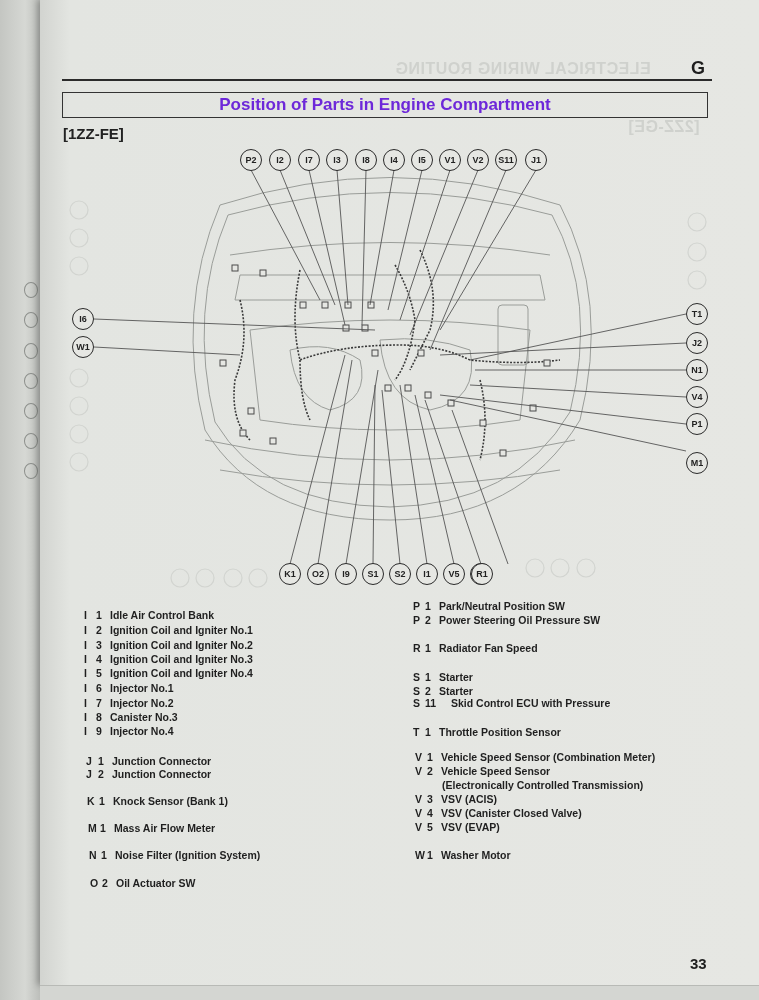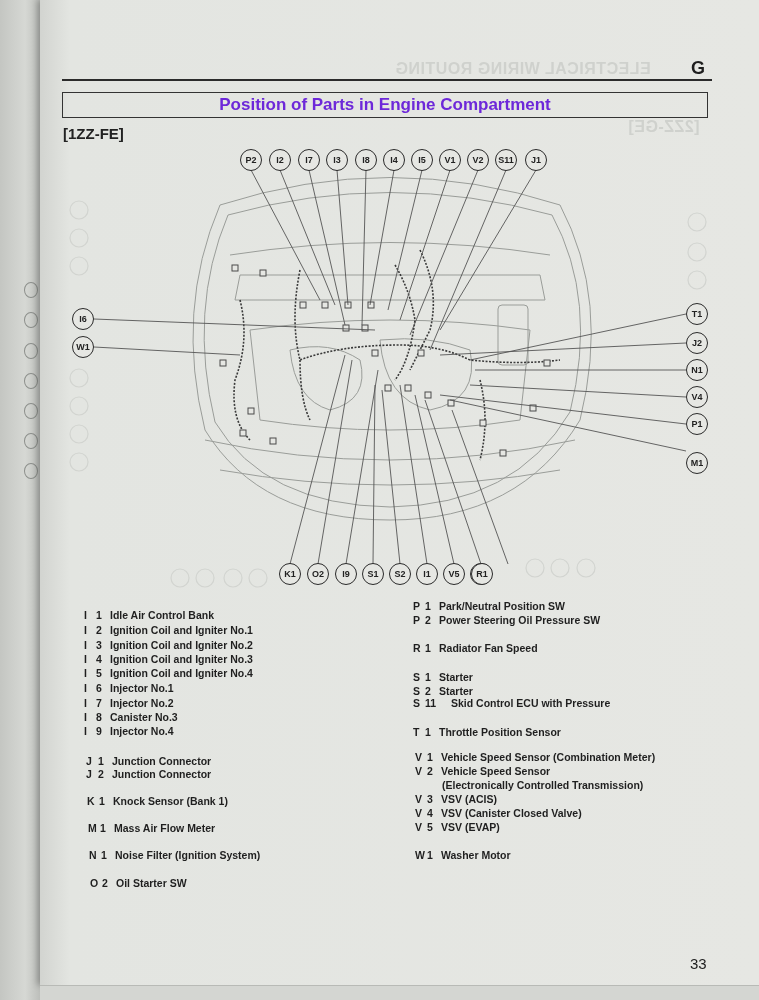--- a/index.html
+++ b/index.html
@@ -13,21 +13,21 @@
   .section-letter { position:absolute; left:691px; top:58px; font-size:18px; font-weight:bold; color:#1e1e1e; }
   .title-box { position:absolute; left:62px; top:92px; width:646px; height:26px; border:1.5px solid #333; box-sizing:border-box; display:flex; align-items:center; justify-content:center; }
   .title-box span { font-size:17px; font-weight:bold; color:#6d28d9; }
   .engine-code { position:absolute; left:63px; top:125px; font-size:15px; font-weight:bold; color:#222; }
   .diagram { position:absolute; left:0; top:0; width:759px; height:1000px; }
   .callout { position:absolute; width:22px; height:22px; border:1.6px solid #2a2a2a; border-radius:50%; box-sizing:border-box; background:#e6e7e3; display:flex; align-items:center; justify-content:center; font-size:9px; font-weight:bold; color:#222; }
   .legend { position:absolute; font-size:10.5px; color:#1f1f1f; font-weight:bold; }
   .legend .row { position:absolute; white-space:nowrap; }
   .legend .code { display:inline-block; width:12px; }
   .legend .num { display:inline-block; width:14px; }
-  .page-number { position:absolute; left:690px; top:955px; font-size:15px; font-weight:normal; color:#1e1e1e; }
+  .page-number { position:absolute; left:690px; top:955px; font-size:15px; font-weight:bold; color:#1e1e1e; }
 </style>
 </head>
 <body>
 
 <div class="left-page">
   <div class="ghost" style="top:282px"></div>
   <div class="ghost" style="top:312px"></div>
   <div class="ghost" style="top:343px"></div>
   <div class="ghost" style="top:373px"></div>
   <div class="ghost" style="top:403px"></div>
@@ -185,21 +185,21 @@
   <div class="row" style="left:84px;top:667px"><span class="code">I</span><span class="num">5</span><span>Ignition Coil and Igniter No.4</span></div>
   <div class="row" style="left:84px;top:682px"><span class="code">I</span><span class="num">6</span><span>Injector No.1</span></div>
   <div class="row" style="left:84px;top:697px"><span class="code">I</span><span class="num">7</span><span>Injector No.2</span></div>
   <div class="row" style="left:84px;top:711px"><span class="code">I</span><span class="num">8</span><span>Canister No.3</span></div>
   <div class="row" style="left:84px;top:725px"><span class="code">I</span><span class="num">9</span><span>Injector No.4</span></div>
   <div class="row" style="left:86px;top:755px"><span class="code">J</span><span class="num">1</span><span>Junction Connector</span></div>
   <div class="row" style="left:86px;top:768px"><span class="code">J</span><span class="num">2</span><span>Junction Connector</span></div>
   <div class="row" style="left:87px;top:795px"><span class="code">K</span><span class="num">1</span><span>Knock Sensor (Bank 1)</span></div>
   <div class="row" style="left:88px;top:822px"><span class="code">M</span><span class="num">1</span><span>Mass Air Flow Meter</span></div>
   <div class="row" style="left:89px;top:849px"><span class="code">N</span><span class="num">1</span><span>Noise Filter (Ignition System)</span></div>
-  <div class="row" style="left:90px;top:877px"><span class="code">O</span><span class="num">2</span><span>Oil Starter SW</span></div>
+  <div class="row" style="left:90px;top:877px"><span class="code">O</span><span class="num">2</span><span>Oil Actuator SW</span></div>
 </div>
 
 <div class="legend" style="left:0;top:0;">
   <div class="row" style="left:413px;top:600px"><span class="code">P</span><span class="num">1</span><span>Park/Neutral Position SW</span></div>
   <div class="row" style="left:413px;top:614px"><span class="code">P</span><span class="num">2</span><span>Power Steering Oil Pressure SW</span></div>
   <div class="row" style="left:413px;top:642px"><span class="code">R</span><span class="num">1</span><span>Radiator Fan Speed</span></div>
   <div class="row" style="left:413px;top:671px"><span class="code">S</span><span class="num">1</span><span>Starter</span></div>
   <div class="row" style="left:413px;top:685px"><span class="code">S</span><span class="num">2</span><span>Starter</span></div>
   <div class="row" style="left:413px;top:697px"><span class="code">S</span><span class="num" style="width:26px">11</span><span>Skid Control ECU with Pressure</span></div>
   <div class="row" style="left:413px;top:726px"><span class="code">T</span><span class="num">1</span><span>Throttle Position Sensor</span></div>

